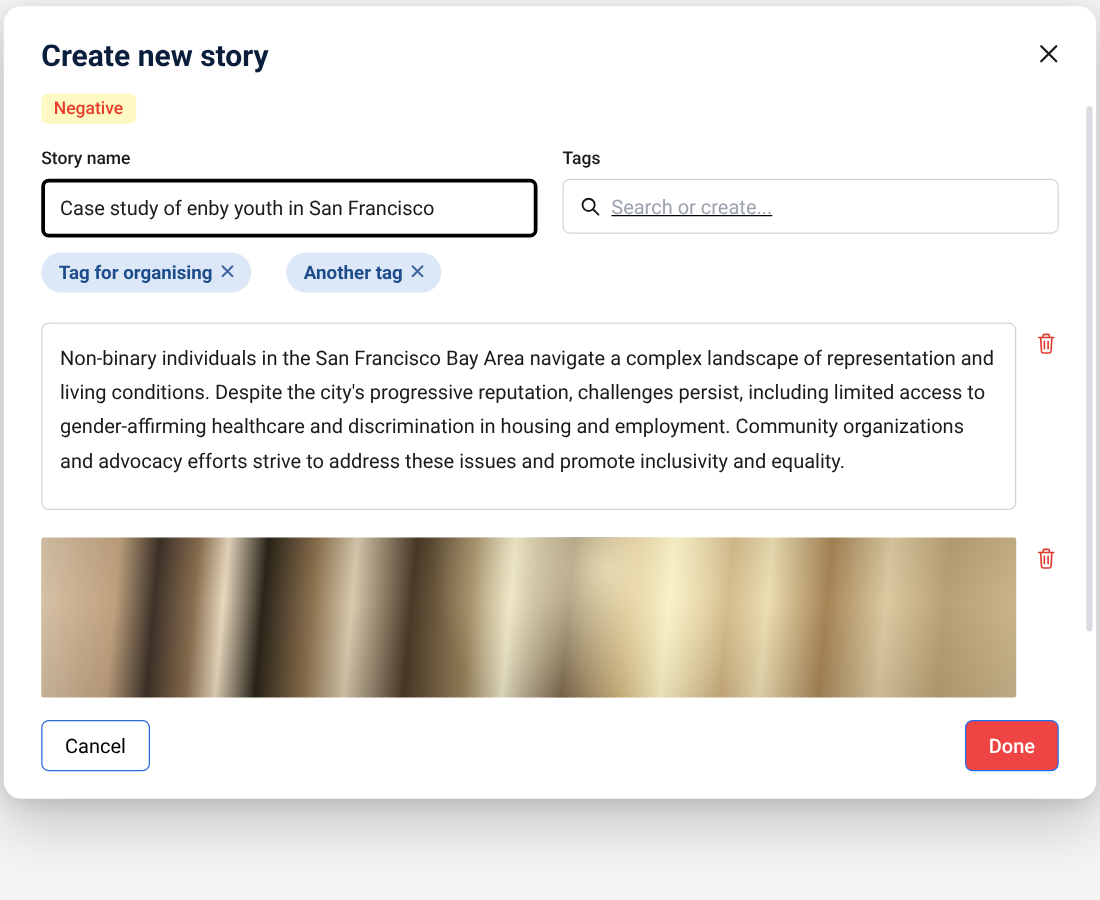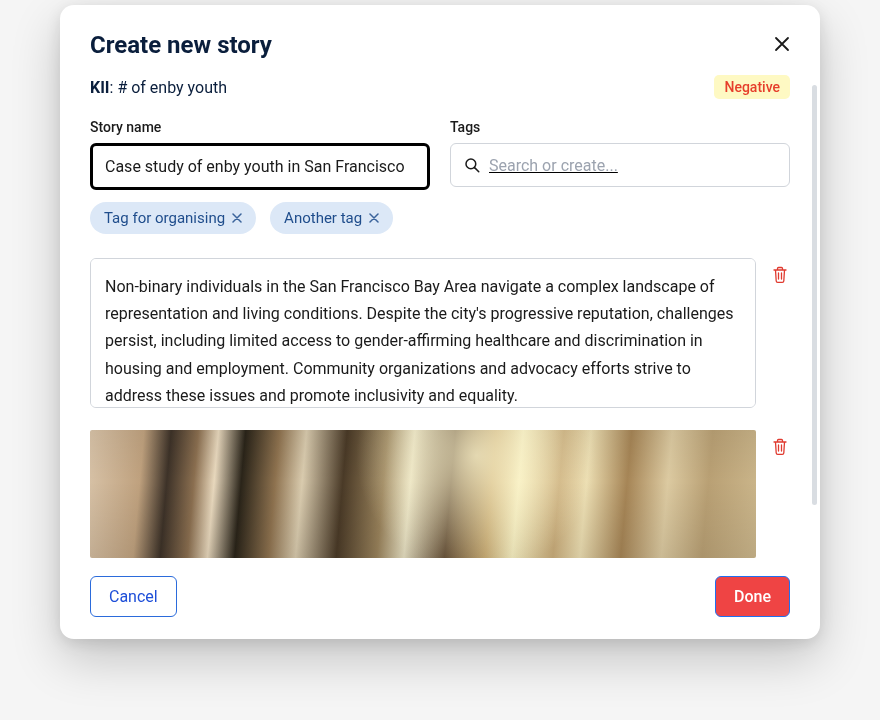--- a/index.html
+++ b/index.html
@@ -12,21 +12,21 @@
       background: #f5f5f5;
       width: 880px;
       height: 720px;
       display: flex;
       align-items: flex-start;
       justify-content: center;
       padding-top: 5px;
     }
     .modal {
       background: #fff;
-      width: 760px;
+      width: 874px;
       border-radius: 14px;
       box-shadow: 0 20px 50px rgba(0,0,0,0.2), 0 4px 15px rgba(0,0,0,0.1);
       padding: 26px 0 22px 0;
       position: relative;
     }
     .modal-inner {
       padding: 0 30px;
     }
     .header {
       display: flex;
@@ -111,22 +111,23 @@
       outline: none;
       font-size: 16px;
       flex: 1;
       font-family: inherit;
     }
     .search-input::placeholder {
       color: #9ca3af;
     }
     .tag-list {
       display: flex;
-      gap: 14px;
+      gap: 28px;
       margin-bottom: 24px;
+      font-weight: bold;
     }
     .tag-chip {
       background: #dce8f7;
       color: #1f4d8c;
       border-radius: 18px;
       padding: 7px 14px;
       font-size: 15px;
       display: flex;
       align-items: center;
       gap: 7px;
@@ -205,21 +206,21 @@
     .btn {
       border-radius: 6px;
       padding: 10px 18px;
       font-size: 16px;
       cursor: pointer;
       font-family: inherit;
     }
     .btn-cancel {
       background: #fff;
       border: 1.5px solid #2b6bdb;
-      color: #1d4ed8;
+      color: #000000;
     }
     .btn-done {
       background: #ef4444;
       border: 1px solid #1f6ff0;
       color: #fff;
       font-weight: 500;
     }
     .scrollbar {
       position: absolute;
       right: 3px;
@@ -240,23 +241,20 @@
     <div class="header">
       <h1 class="title">Create new story</h1>
       <button class="close-btn">
         <svg width="16" height="16" viewBox="0 0 16 16">
             <path d="M2 2 L14 14 M14 2 L2 14" stroke="#1a1a1a" stroke-width="1.8" stroke-linecap="round"></path>
           </svg>
       </button>
     </div>
 
     <div class="subheader">
-      <div class="kii-text">
-        <span class="kii-label">KII</span>: <span># of enby youth</span>
-      </div>
       <span class="badge-negative">Negative</span>
     </div>
 
     <div class="form-row">
       <div class="form-group">
         <label class="form-label">Story name</label>
         <input type="text" class="text-input" value="Case study of enby youth in San Francisco" style="">
       </div>
       <div class="form-group">
         <label class="form-label">Tags</label>

